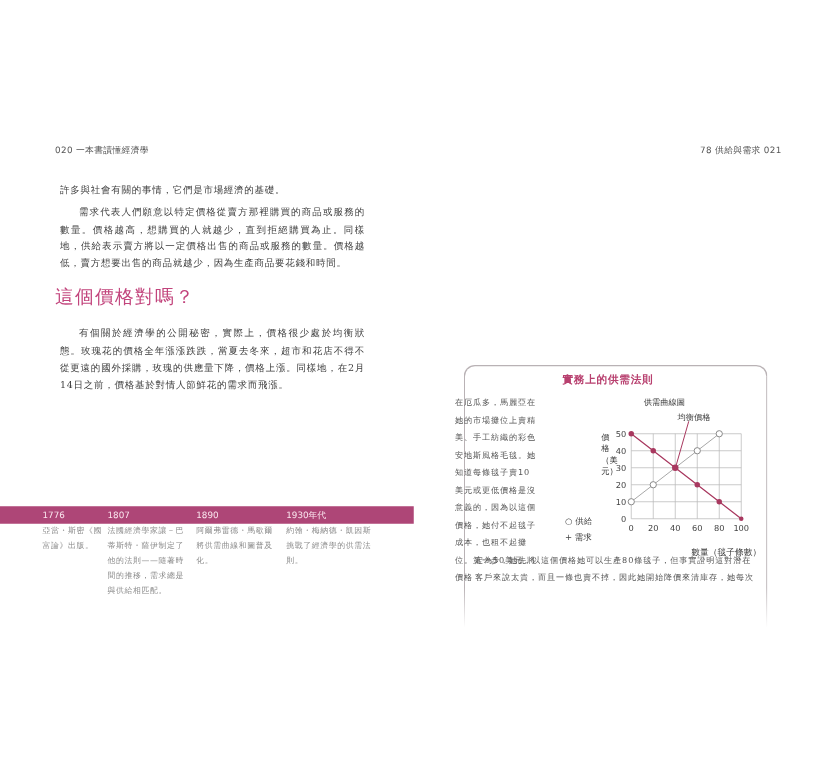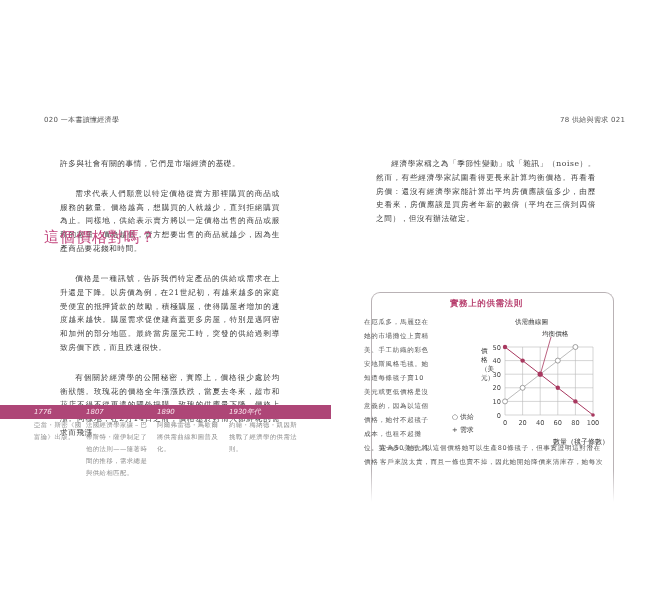--- a/index.html
+++ b/index.html
@@ -1,25 +1,25 @@
 <!DOCTYPE html>
 <html><head>
 <meta charset="utf-8">
 <style>
   html,body{margin:0;padding:0;background:#fff;}
   body{width:655px;height:609px;position:relative;overflow:hidden;font-family:"DejaVu Serif","Liberation Serif",serif;color:#3a3a3a;}
   .abs{position:absolute;}
   .running-head{font-size:7px;color:#555;font-family:"DejaVu Sans","Liberation Sans",sans-serif;letter-spacing:0.3px;white-space:nowrap;}
   .body-text{font-size:7.6px;line-height:13.8px;letter-spacing:0.6px;color:#3d3d3d;text-align:justify;}
-  .body-text p{margin:16px;}
+  .body-text p{margin:4px;}
   .indent{text-indent:2em;}
   .section-title{font-size:15px;color:#c2447c;letter-spacing:1px;white-space:nowrap;}
   .timeline-bar{left:0;width:331px;height:14px;background:#ae4677;}
   .tl-col{font-family:"DejaVu Sans","Liberation Sans",sans-serif;}
-  .tl-year{color:#fbe6ef;font-size:7px;line-height:14px;white-space:nowrap;font-style:italic;}
+  .tl-year{color:#fbe6ef;font-size:7px;line-height:14px;white-space:nowrap;}
   .tl-text{color:#8a8a8a;font-size:6.3px;line-height:12px;letter-spacing:0.5px;}
   .box{left:371px;top:292px;width:241px;height:210px;border:1px solid #b9b2b5;border-bottom:none;border-radius:9px 9px 0 0;}
   .box-fade{left:360px;top:470px;width:265px;height:40px;background:linear-gradient(to bottom,rgba(255,255,255,0),#fff 80%);}
   .box-title{font-family:Liberation Serif, serif;font-size:8.5px;color:#b8406f;font-weight:bold;letter-spacing:0.6px;white-space:nowrap;}
   .box-text{font-family:"DejaVu Sans","Liberation Sans",sans-serif;font-size:6.5px;line-height:14px;letter-spacing:0.7px;color:#555;}
   .chart-label{font-family:Liberation Sans, sans-serif;font-size:6.6px;color:#333;white-space:nowrap;}
   .legend{font-family:"DejaVu Sans","Liberation Sans",sans-serif;font-size:6.8px;color:#444;white-space:nowrap;}
 </style>
 </head>
 <body>
@@ -27,21 +27,20 @@
 <div class="abs running-head" style="left:44px;top:115px;">020 一本書讀懂經濟學</div>
 
 <div class="abs body-text" style="left:44px;top:141px;width:252px;">
   <p>許多與社會有關的事情，它們是市場經濟的基礎。</p>
   <p class="indent">需求代表人們願意以特定價格從賣方那裡購買的商品或服務的數量。價格越高，想購買的人就越少，直到拒絕購買為止。同樣地，供給表示賣方將以一定價格出售的商品或服務的數量。價格越低，賣方想要出售的商品就越少，因為生產商品要花錢和時間。</p>
 </div>
 
 <div class="abs section-title" style="left:44px;top:228px;">這個價格對嗎？</div>
 
 <div class="abs body-text" style="left:44px;top:256px;width:252px;">
-  <p class="indent">價格是一種訊號，告訴我們特定產品的供給或需求在上升還是下降。以房價為例，在21世紀初，有越來越多的家庭受便宜的抵押貸款的鼓勵，積極購屋，使得購屋者增加的速度越來越快。購屋需求促使建商蓋更多房屋，特別是邁阿密和加州的部分地區。最終當房屋完工時，突發的供給過剩導致房價下跌，而且跌速很快。</p>
   <p class="indent">有個關於經濟學的公開秘密，實際上，價格很少處於均衡狀態。玫瑰花的價格全年漲漲跌跌，當夏去冬來，超市和花店不得不從更遠的國外採購，玫瑰的供應量下降，價格上漲。同樣地，在2月14日之前，價格基於對情人節鮮花的需求而飛漲。</p>
 </div>
 
 <div class="abs timeline-bar" style="top:405px;"></div>
 <div class="abs tl-col" style="left:34px;top:405px;width:48px;">
   <div class="tl-year">1776</div>
   <div class="tl-text">亞當・斯密《國富論》出版。</div>
 </div>
 <div class="abs tl-col" style="left:86px;top:405px;width:64px;">
   <div class="tl-year">1807</div>
@@ -52,21 +51,20 @@
   <div class="tl-text">阿爾弗雷德・馬歇爾將供需曲線和圖普及化。</div>
 </div>
 <div class="abs tl-col" style="left:229px;top:405px;width:70px;">
   <div class="tl-year">1930年代</div>
   <div class="tl-text">約翰・梅納德・凱因斯挑戰了經濟學的供需法則。</div>
 </div>
 
 <div class="abs running-head" style="left:560px;top:115px;">78 供給與需求 021</div>
 
 <div class="abs body-text" style="left:360px;top:141px;width:252px;">
-  <p class="indent">經濟學家稱之為「季節性變動」或「雜訊」（noise）。然而，有些經濟學家試圖看得更長來計算均衡價格。再看看房價：還沒有經濟學家能計算出平均房價應該值多少，由歷史看來，房價應該是買房者年薪的數倍（平均在三倍到四倍之間），但沒有辦法確定。</p>
 </div>
 
 <div class="abs box"></div>
 <div class="abs box-title" style="left:450px;top:298px;">實務上的供需法則</div>
 
 <div class="abs box-text" style="left:364px;top:315px;width:66px;">在厄瓜多，馬麗亞在她的市場攤位上賣精美、手工紡織的彩色安地斯風格毛毯。她知道每條毯子賣10美元或更低價格是沒意義的，因為以這個價格，她付不起毯子成本，也租不起攤位。第一步，她先將價格</div>
 <div class="abs box-text" style="left:380px;top:441px;width:226px;">定為50美元，以這個價格她可以生產80條毯子，但事實證明這對潛在客戶來說太貴，而且一條也賣不掉，因此她開始降價來清庫存，她每次</div>
 
 <div class="abs chart-label" style="left:515px;top:318px;">供需曲線圖</div>
 <div class="abs chart-label" style="left:542px;top:330px;">均衡價格</div>

